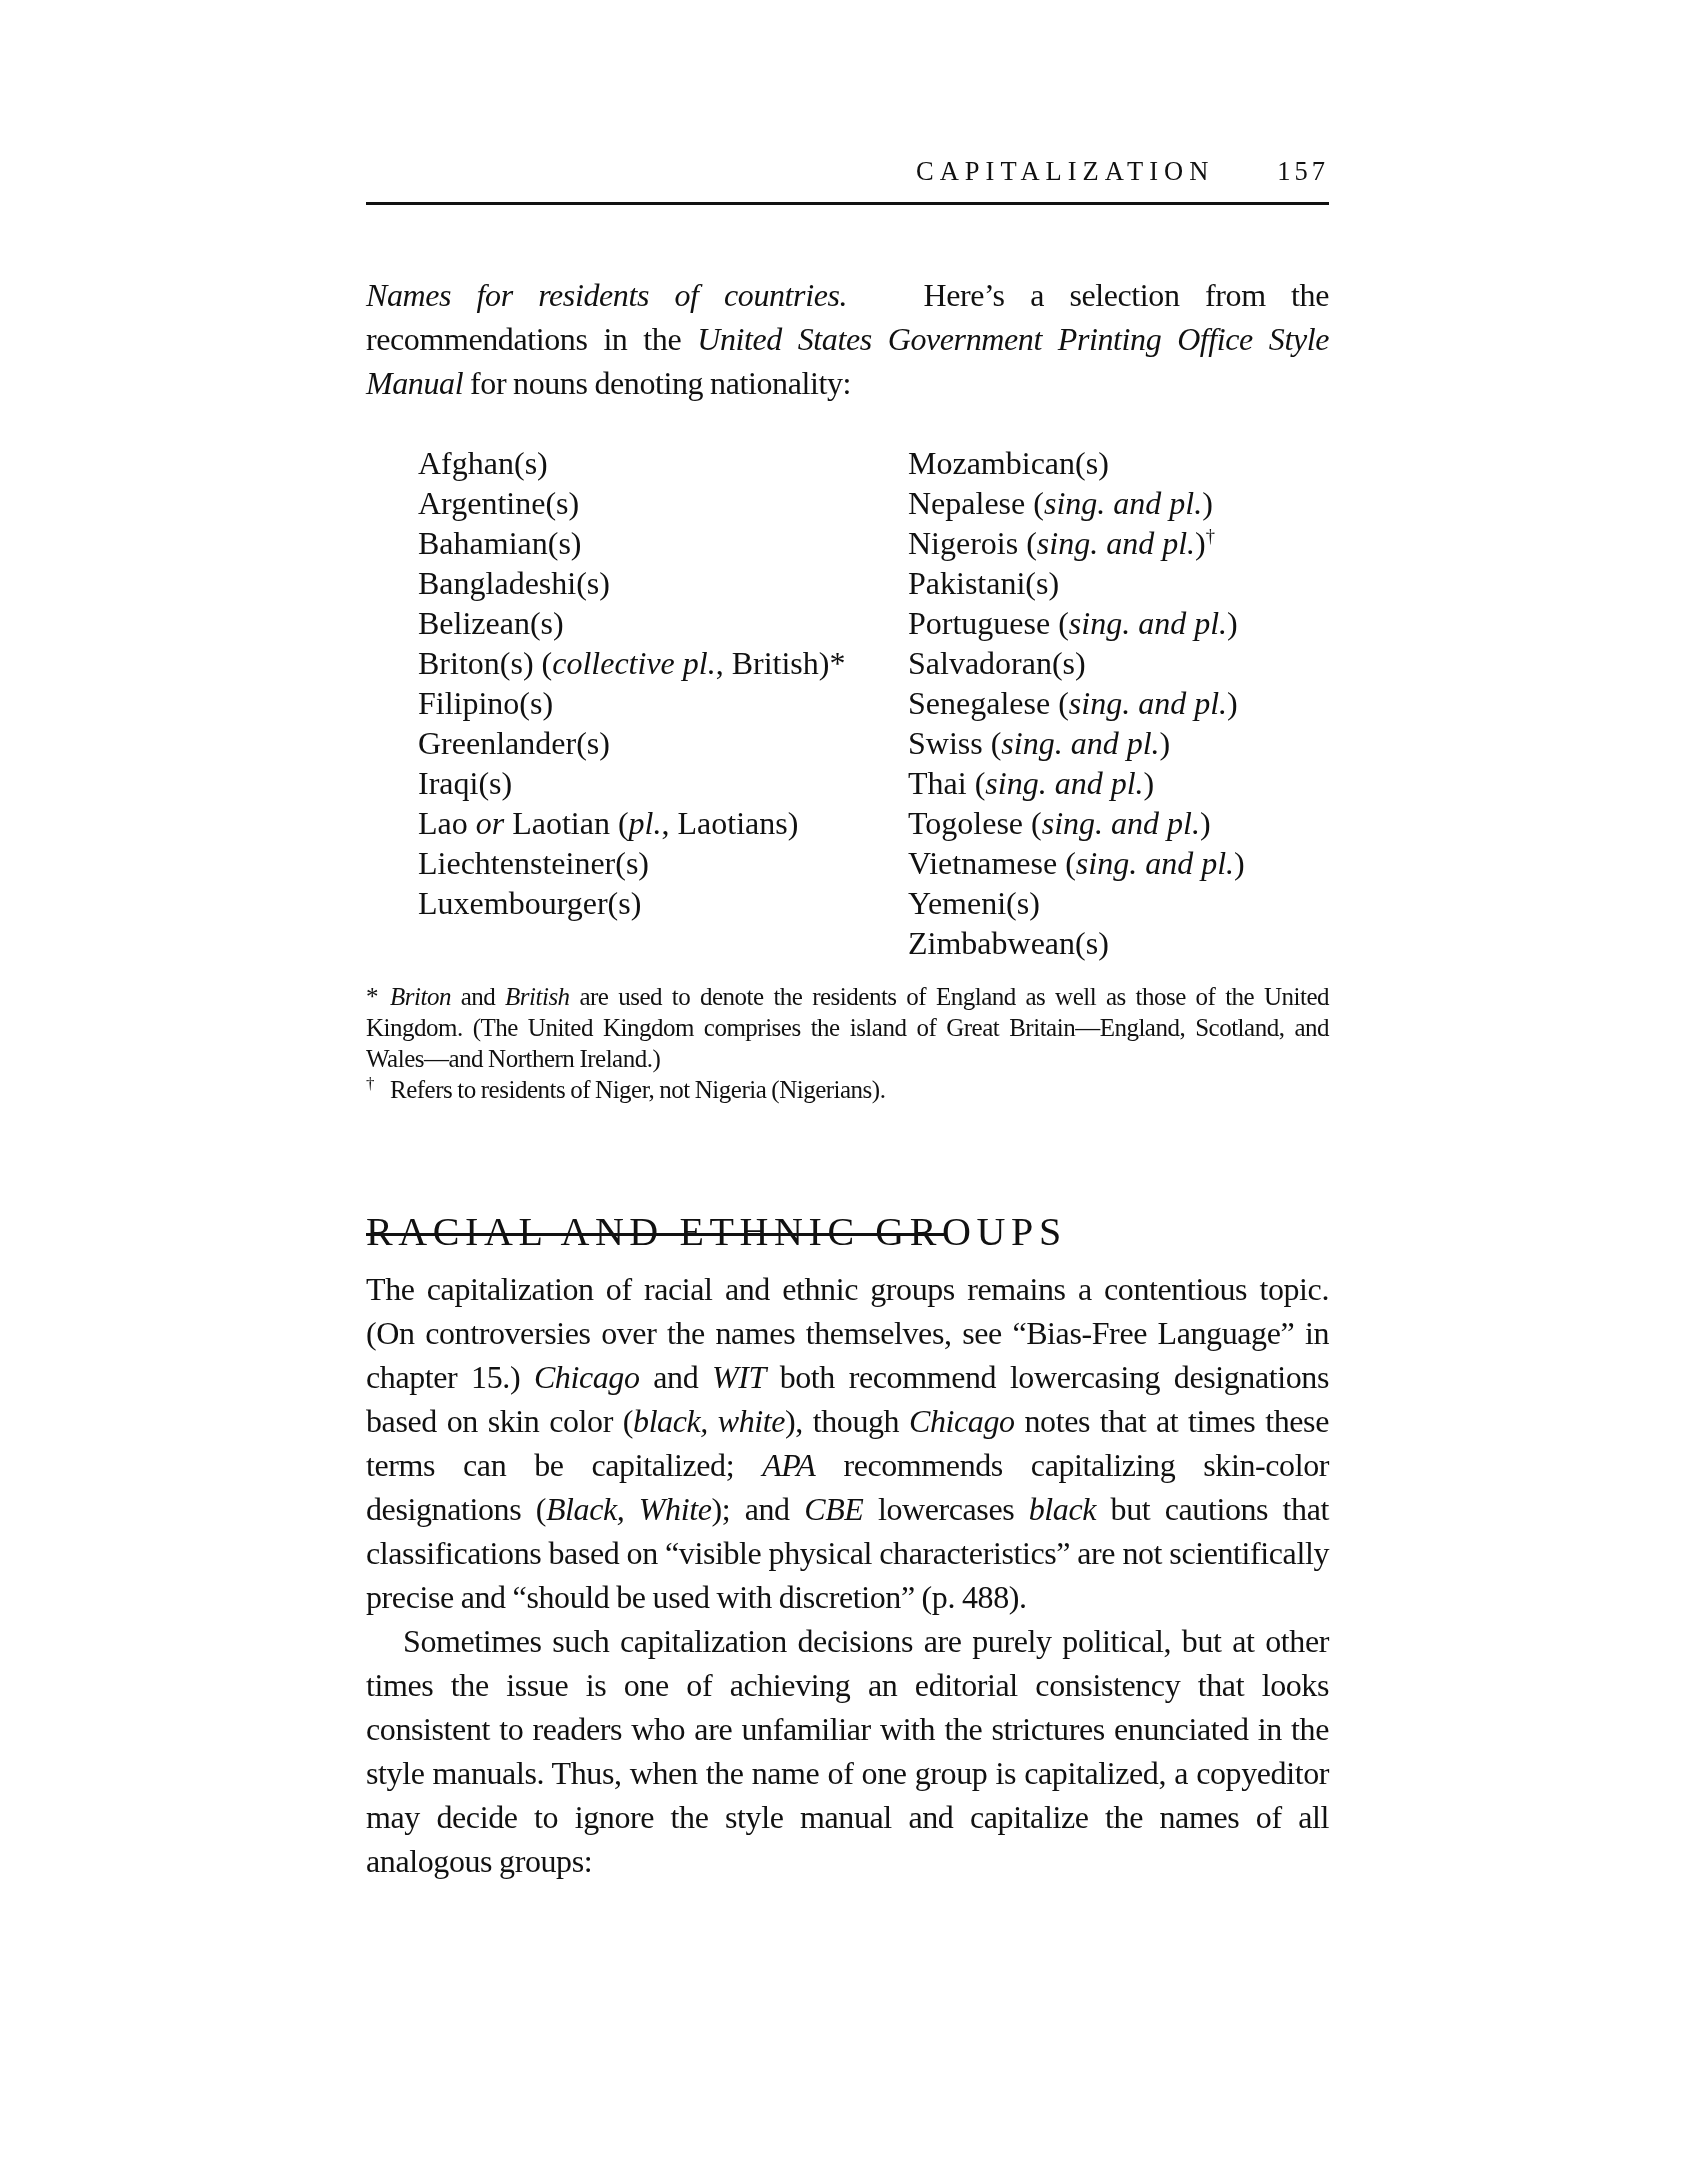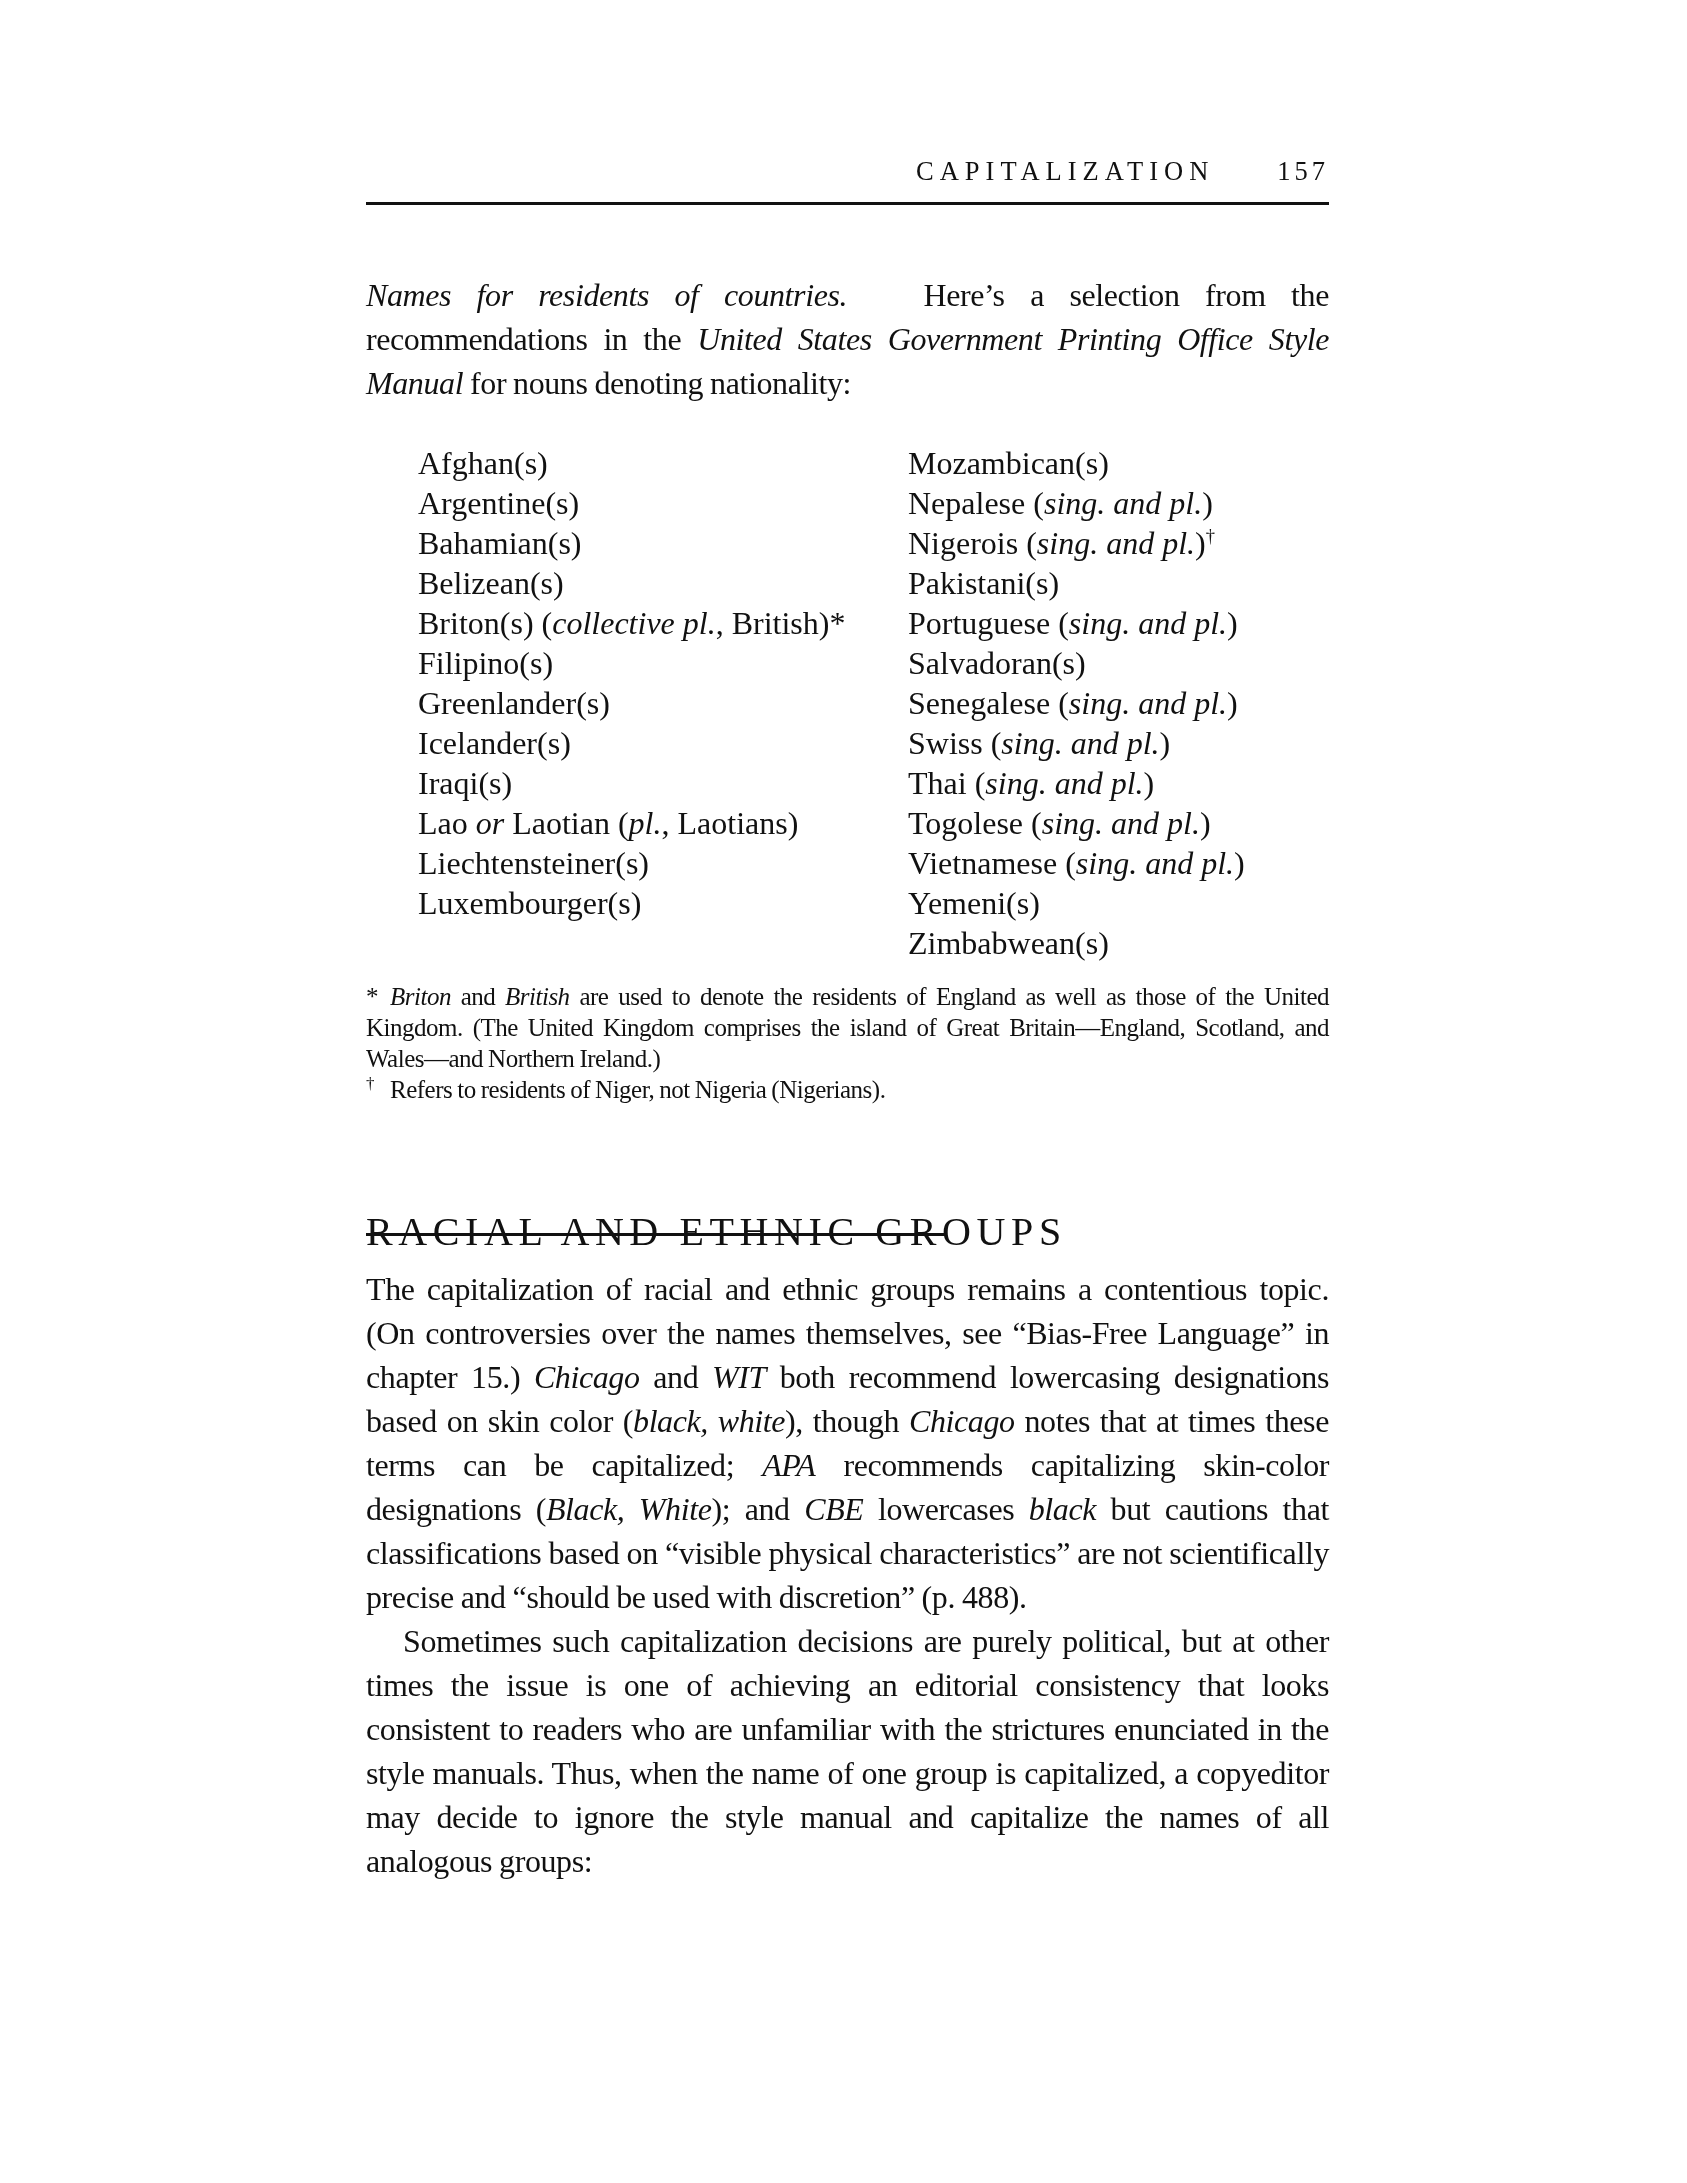--- a/index.html
+++ b/index.html
@@ -56,25 +56,25 @@
 
   <div class="text-block intro">
     <p class="body-para"><span class="lead">Names for residents of countries.</span>&nbsp;&nbsp;&nbsp;<span>Here’s a selection from the recommendations in the </span><i>United States Government Printing Office Style Manual</i><span> for nouns denoting nationality:</span></p>
   </div>
 
   <div class="nat-list">
     <ul class="nat-col left" id="nat-left">
         <li><span>Afghan(s)</span></li>
         <li><span>Argentine(s)</span></li>
         <li><span>Bahamian(s)</span></li>
+        <li><span>Bangladeshi(s)</span></li>
         <li><span>Belizean(s)</span></li>
         <li><span>Briton(s) (</span><i>collective pl.</i><span>, British)</span><span>*</span></li>
         <li><span>Filipino(s)</span></li>
         <li><span>Greenlander(s)</span></li>
-        <li><span>Icelander(s)</span></li>
         <li><span>Iraqi(s)</span></li>
         <li><span>Lao </span><i>or</i><span> Laotian (</span><i>pl.</i><span>, Laotians)</span></li>
         <li><span>Liechtensteiner(s)</span></li>
         <li><span>Luxembourger(s)</span></li>
       </ul>
     <ul class="nat-col right" id="nat-right">
         <li><span>Mozambican(s)</span></li>
         <li><span>Nepalese (</span><i>sing. and pl.</i><span>)</span></li>
         <li><span>Nigerois (</span><i>sing. and pl.</i><span>)</span><sup>†</sup></li>
         <li><span>Pakistani(s)</span></li>

